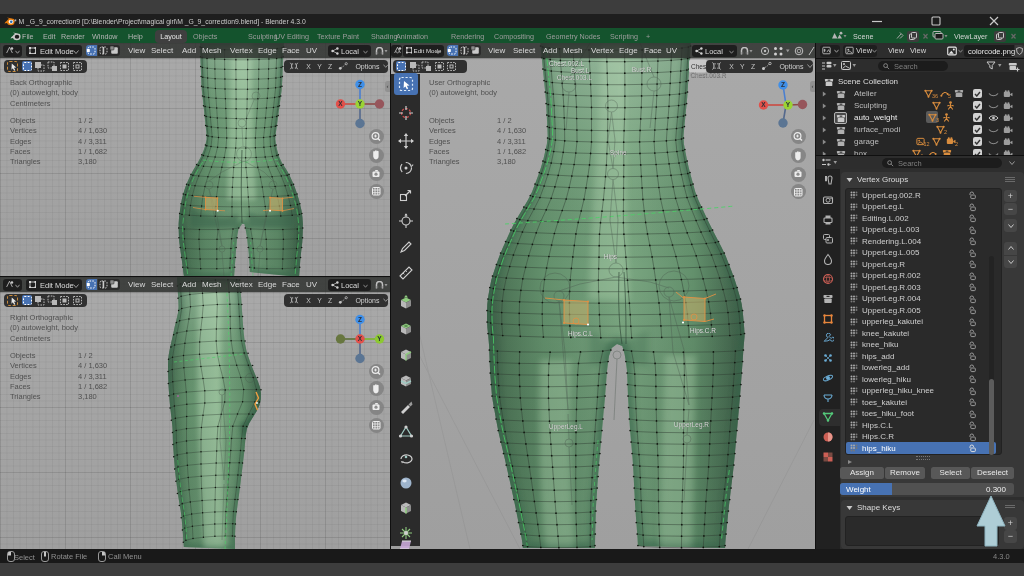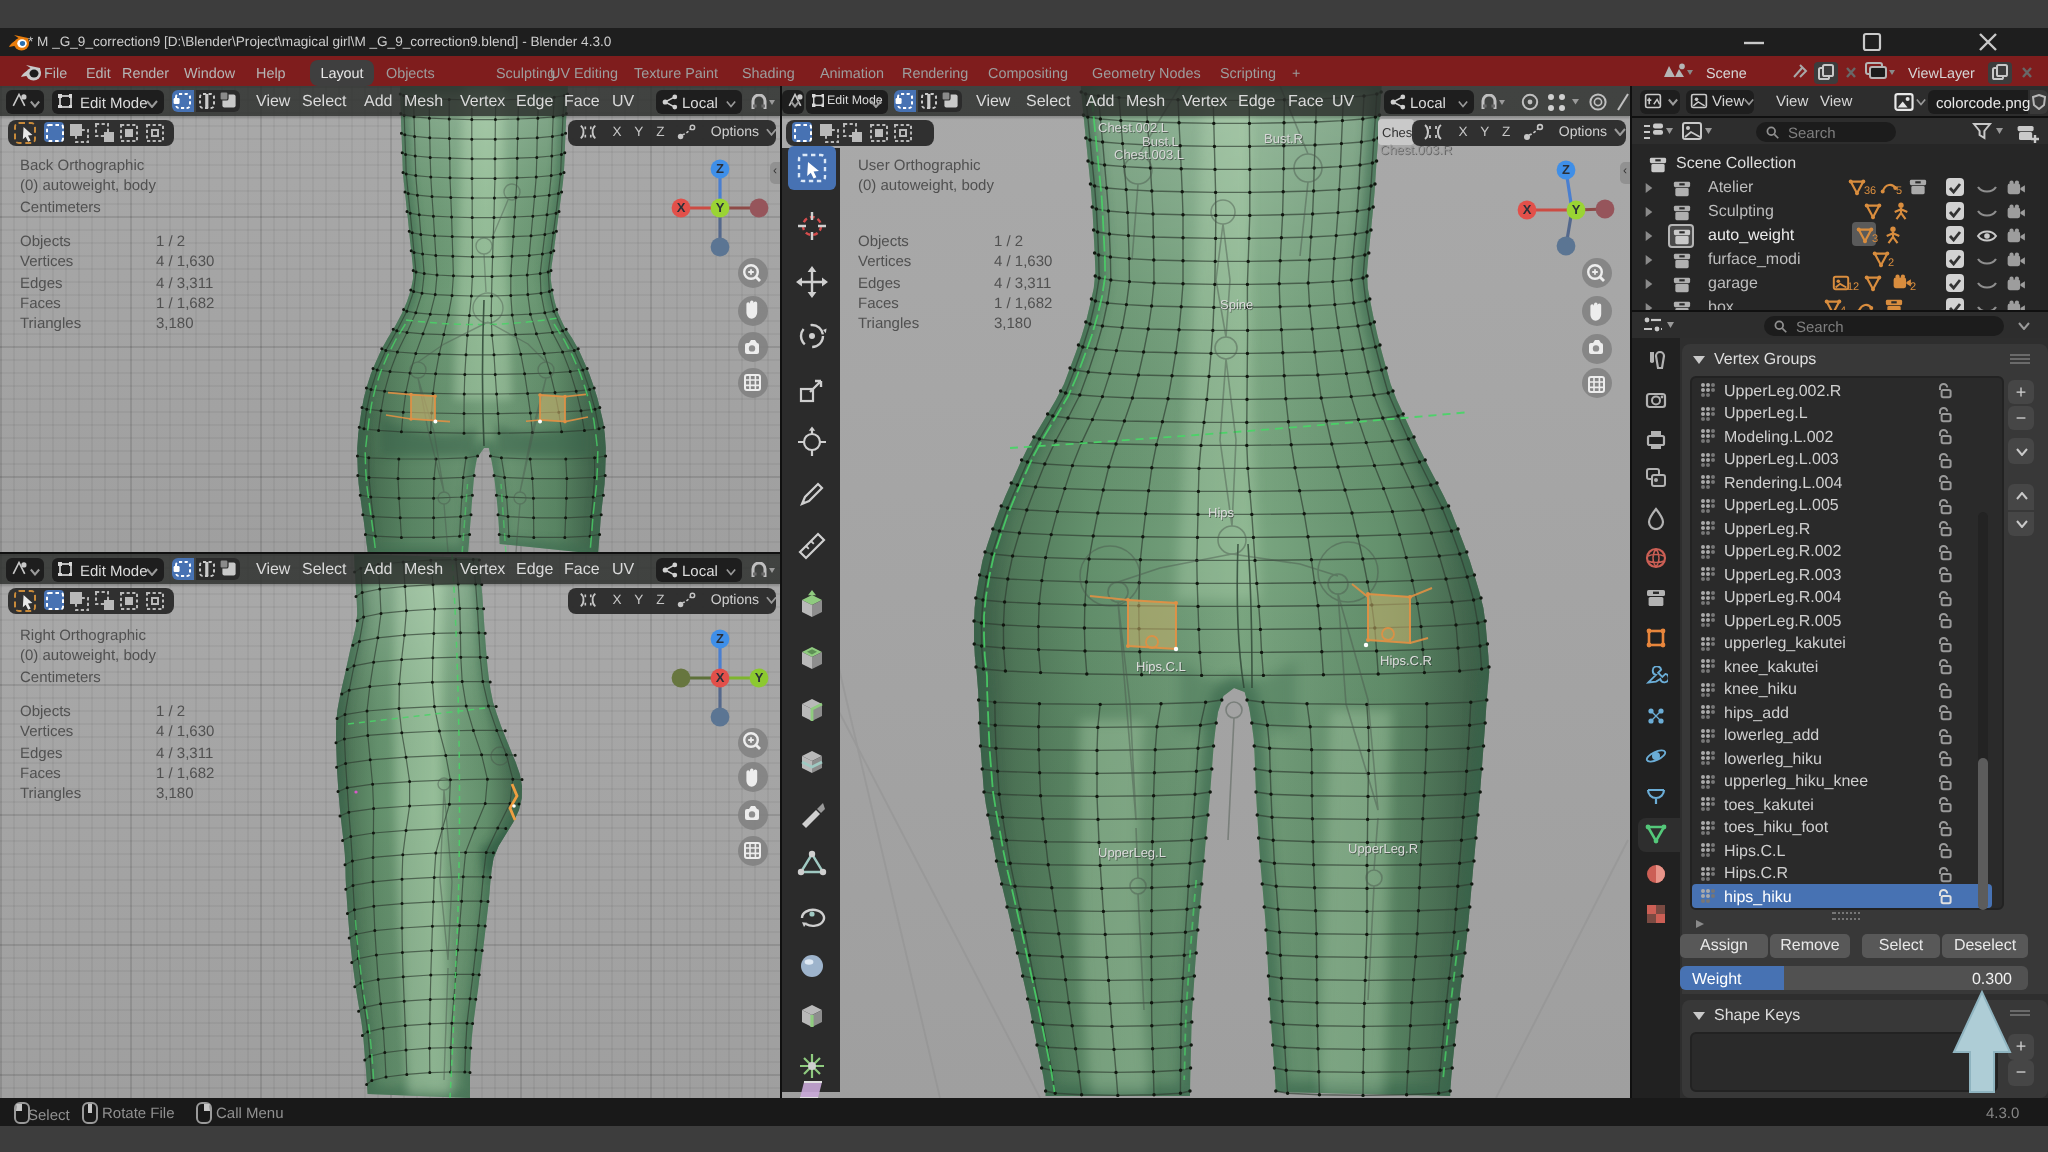--- a/index.html
+++ b/index.html
@@ -1,19 +1,19 @@
 <!DOCTYPE html>
 <html><head><meta charset="utf-8"><style>
 *{margin:0;padding:0;box-sizing:border-box}
 html,body{width:1024px;height:576px;overflow:hidden;background:#3d3d3d;
  font-family:"Liberation Sans",sans-serif;-webkit-font-smoothing:antialiased}
 .abs{position:absolute}
 #stage{position:relative;width:1024px;height:576px;background:#3d3d3d}
 .titlebar{left:0;top:14px;width:1024px;height:14px;background:#1e1e1e;color:#cdcdcd;font-size:6.8px}
-.menubar{left:0;top:28px;width:1024px;height:15px;background:#7f1d1d;color:#b5b5b5;font-size:7.2px}
+.menubar{left:0;top:28px;width:1024px;height:15px;background:#14532d;color:#b5b5b5;font-size:7.2px}
 .menubar .mi{position:absolute;top:3.5px}
 .statusbar{left:0;top:549px;width:1024px;height:14px;background:#191919;color:#909090;font-size:7.5px}
 .viewport{background:linear-gradient(#a9a9a9,#9f9f9f)}
 .vpgrid{position:absolute;left:0;top:0;right:0;bottom:0;
  background-image:linear-gradient(rgba(0,0,0,.07) 1px,transparent 1px),linear-gradient(90deg,rgba(0,0,0,.07) 1px,transparent 1px),linear-gradient(rgba(0,0,0,.042) 1px,transparent 1px),linear-gradient(90deg,rgba(0,0,0,.042) 1px,transparent 1px);
  background-size:65px 65px,65px 65px,6.5px 6.5px,6.5px 6.5px}
 .hdr{position:absolute;left:0;top:0;right:0;height:15px;background:rgba(41,44,41,.82);color:#d8d8d8;font-size:8px;box-shadow:0 1px 1px rgba(0,0,0,.18)}
 .hdr .m{position:absolute;top:3px;color:#dadada}
 .pill{position:absolute;background:#1e1e1e;border-radius:3px;color:#dcdcdc;font-size:7.5px}
 .tsp{position:absolute;background:rgba(38,38,38,.92);border-radius:4px}
@@ -47,21 +47,21 @@
       <div class="mi" style="left:43px">Edit</div>
       <div class="mi" style="left:61px">Render</div>
       <div class="mi" style="left:92px">Window</div>
       <div class="mi" style="left:128px">Help</div>
       <div class="abs" style="left:155px;top:1.5px;width:32px;height:13px;background:#3f3f3f;border-radius:4px;color:#e6e6e6;text-align:center;line-height:13px">Layout</div>
       <div class="mi" style="left:193px;color:#9d9d9d">Objects</div>
       <div class="mi" style="left:248px;color:#9d9d9d">Sculpting</div>
       <div class="mi" style="left:275px;color:#9d9d9d">UV Editing</div>
       <div class="mi" style="left:317px;color:#9d9d9d">Texture Paint</div>
       <div class="mi" style="left:371px;color:#9d9d9d">Shading</div>
-      <div class="mi" style="left:410px;color:#9d9d9d">Animation</div>
+      <div class="mi" style="left:396px;color:#9d9d9d">Animation</div>
       <div class="mi" style="left:451px;color:#9d9d9d">Rendering</div>
       <div class="mi" style="left:494px;color:#9d9d9d">Compositing</div>
       <div class="mi" style="left:546px;color:#9d9d9d">Geometry Nodes</div>
       <div class="mi" style="left:610px;color:#9d9d9d">Scripting</div>
       <div class="mi" style="left:646px;color:#9d9d9d">+</div>
       <svg class="abs" style="left:829px;top:3px" width="18" height="9" viewBox="0 0 18 9">
         <path d="M3,7.5 L5.5,2 L8.5,7.5 Z M8.5,7.5 L10.5,3.5 L13,7.5 Z" fill="#b5b5b5"></path>
         <circle cx="12" cy="2.2" r="1.4" fill="#b5b5b5"></circle>
         <path d="M14.5,4 l3,0 l-1.5,2.5 z" fill="#8a8a8a"></path>
       </svg>
@@ -1591,21 +1591,21 @@
       <svg class="abs" style="left:34px;top:58.3px" width="8" height="8" viewBox="0 0 8 8">
         <circle cx="1.5" cy="1.5" r="1" fill="#aaa"></circle>
         <circle cx="4" cy="1.5" r="1" fill="#aaa"></circle>
         <circle cx="6.5" cy="1.5" r="1" fill="#777"></circle>
         <circle cx="1.5" cy="4" r="1" fill="#aaa"></circle>
         <circle cx="4" cy="4" r="1" fill="#aaa"></circle>
         <circle cx="6.5" cy="4" r="1" fill="#777"></circle>
         <circle cx="1.5" cy="6.5" r="1" fill="#777"></circle>
         <circle cx="4" cy="6.5" r="1" fill="#777"></circle>
       </svg>
-      <div class="abs" style="left:46px;top:57.8px;font-size:8px;color:#cfcfcf">Modeling.L.002</div>
+      <div class="abs" style="left:46px;top:57.8px;font-size:8px;color:#cfcfcf">Editing.L.002</div>
       <svg class="abs" style="left:152px;top:58.3px" width="9" height="9" viewBox="0 0 9 9">
         <path d="M2,4 L2,2.8 a1.8,1.8 0 0 1 3.6,0" fill="none" stroke="#9a9a9a" stroke-width="1"></path>
         <rect x="2.8" y="4" width="4.5" height="3.6" rx="0.8" fill="none" stroke="#9a9a9a" stroke-width="1"></rect>
       </svg>
       <svg class="abs" style="left:34px;top:69.8px" width="8" height="8" viewBox="0 0 8 8">
         <circle cx="1.5" cy="1.5" r="1" fill="#aaa"></circle>
         <circle cx="4" cy="1.5" r="1" fill="#aaa"></circle>
         <circle cx="6.5" cy="1.5" r="1" fill="#777"></circle>
         <circle cx="1.5" cy="4" r="1" fill="#aaa"></circle>
         <circle cx="4" cy="4" r="1" fill="#aaa"></circle>

